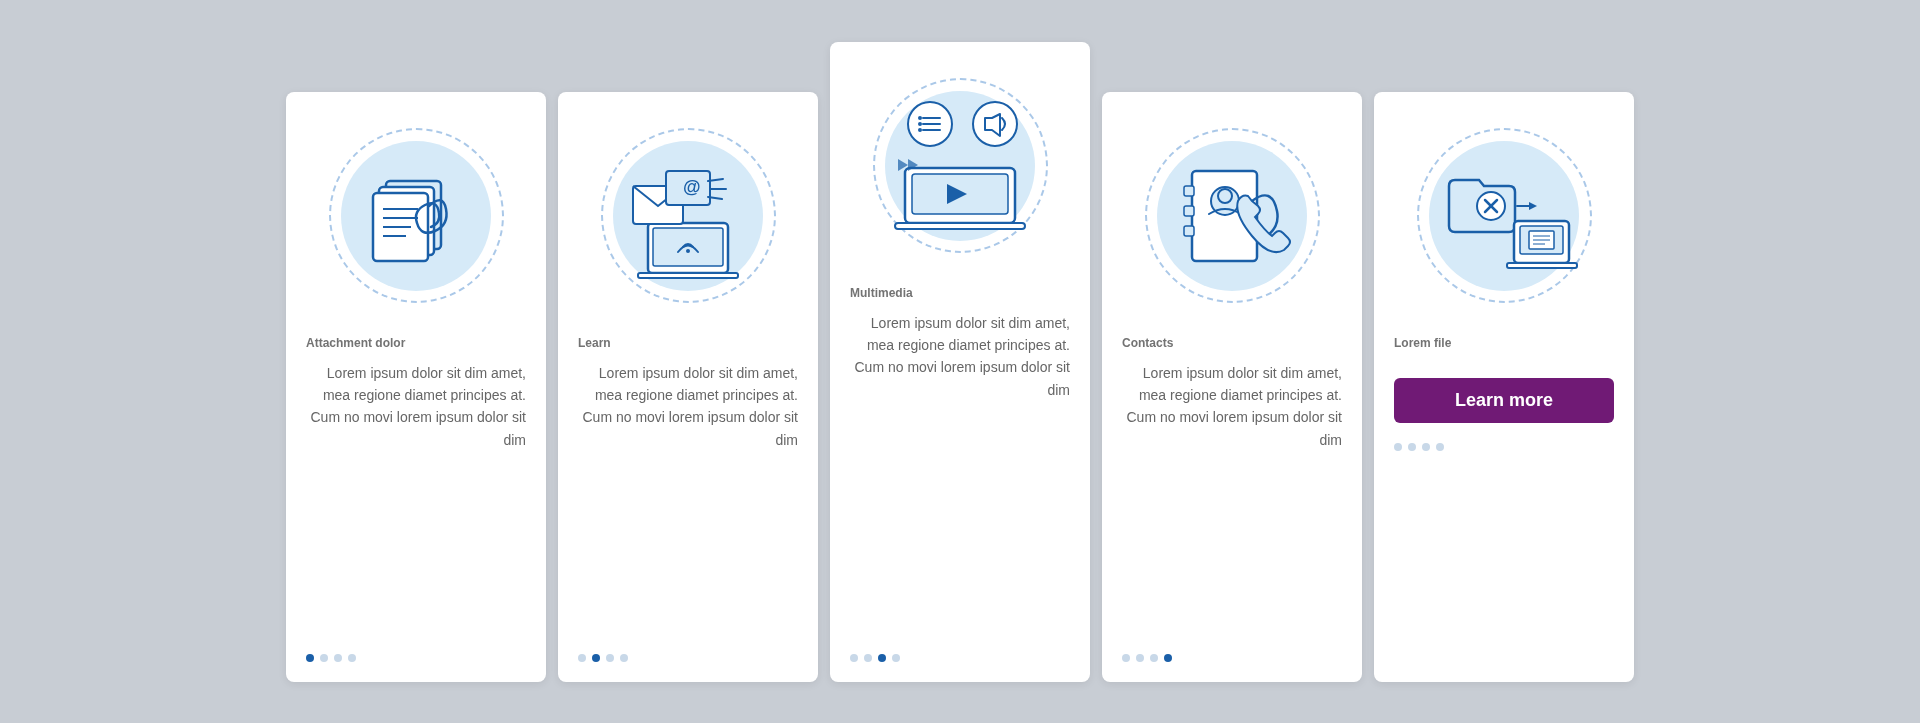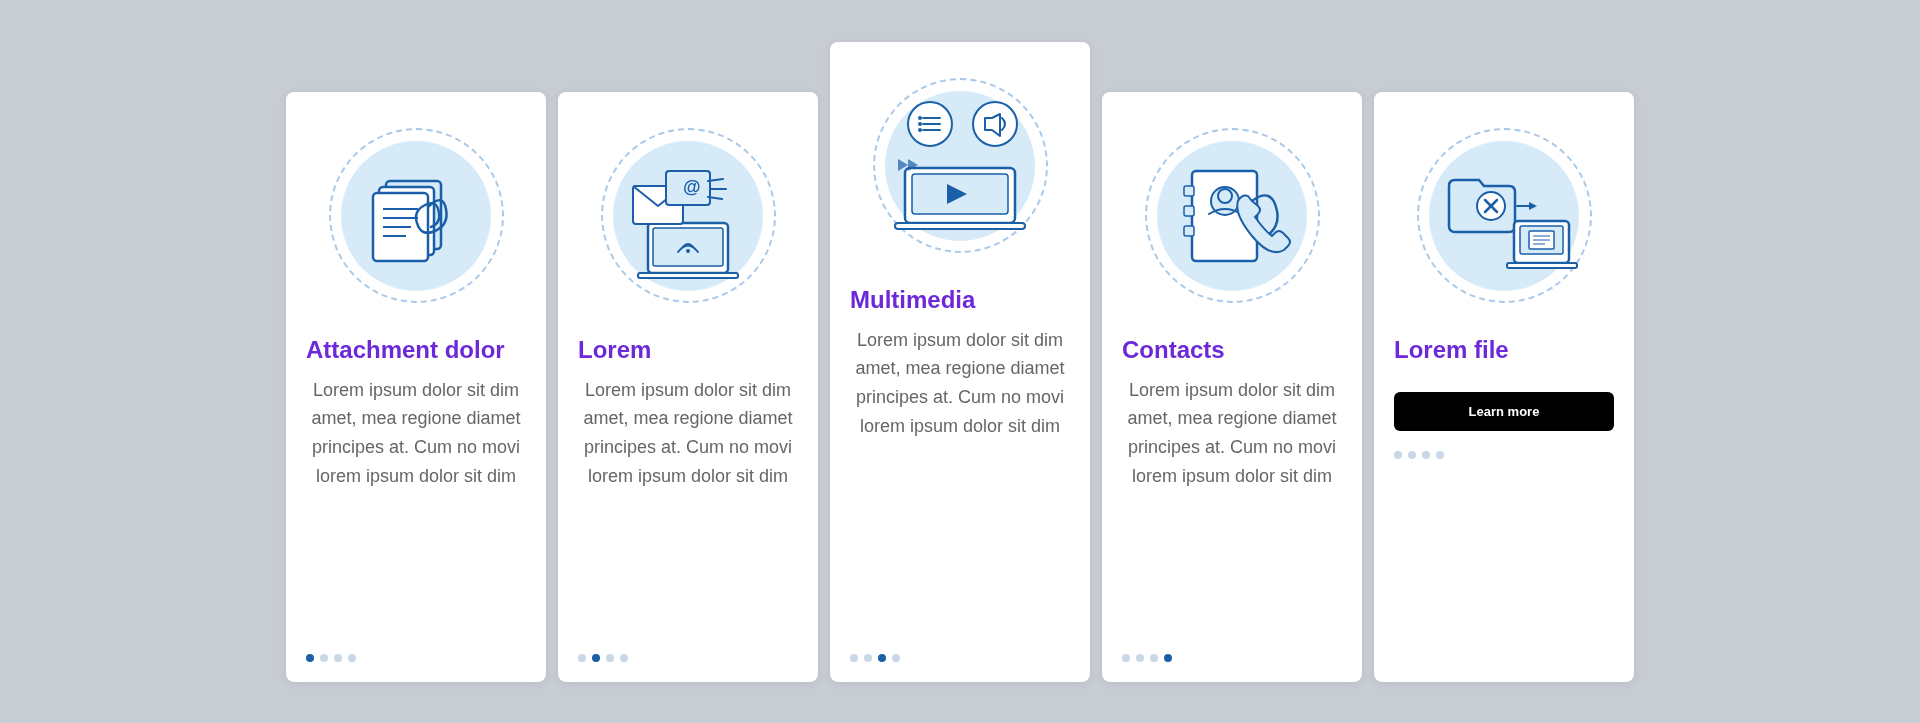--- a/index.html
+++ b/index.html
@@ -54,55 +54,55 @@
       height: 175px;
       border: 2px dashed #aac8e8;
       border-radius: 50%;
       position: absolute;
     }
     .icon-svg {
       position: relative;
       z-index: 2;
     }
     .card-title {
-      font-size: 24px;
+      font-size: 12px;
       font-weight: 700;
-      color: #6d28d9;
+      color: #737373;
       margin-bottom: 12px;
       text-align: left;
     }
     .card-text {
-      font-size: 18px;
+      font-size: 14px;
       color: #666;
       line-height: 1.6;
-      text-align: center;
+      text-align: right;
       flex: 1;
     }
     .dots {
       display: flex;
       gap: 6px;
       margin-top: 20px;
       align-items: center;
     }
     .dot {
       width: 8px;
       height: 8px;
       border-radius: 50%;
       background: #c8d8e8;
     }
     .dot.active {
       background: #1a5fa8;
     }
     .learn-more-btn {
-      background: #000000;
+      background: #701a75;
       color: #fff;
       border: none;
       border-radius: 6px;
       padding: 12px 44px;
-      font-size: 13px;
+      font-size: 18px;
       font-weight: 600;
       cursor: pointer;
       margin-top: 16px;
       width: 100%;
       text-align: center;
     }
   </style>
 </head>
 <body>
 
@@ -154,21 +154,21 @@
         <polyline points="15,35 40,55 65,35" fill="none" stroke="#1a5fa8" stroke-width="2"></polyline>
 
         <rect x="48" y="20" width="44" height="34" rx="3" fill="#d6eaf8" stroke="#1a5fa8" stroke-width="2"></rect>
         <text x="65" y="42" font-size="18" fill="#1a5fa8" font-family="Arial" font-weight="bold">@</text>
 
         <line x1="90" y1="30" x2="105" y2="28" stroke="#1a5fa8" stroke-width="2" stroke-linecap="round"></line>
         <line x1="92" y1="38" x2="108" y2="38" stroke="#1a5fa8" stroke-width="2" stroke-linecap="round"></line>
         <line x1="90" y1="46" x2="104" y2="48" stroke="#1a5fa8" stroke-width="2" stroke-linecap="round"></line>
       </svg>
     </div>
-    <div class="card-title">Lorem</div>
+    <div class="card-title">Learn</div>
     <div class="card-text">Lorem ipsum dolor sit dim amet, mea regione diamet principes at. Cum no movi lorem ipsum dolor sit dim</div>
     <div class="dots">
       <div class="dot"></div>
       <div class="dot active"></div>
       <div class="dot"></div>
       <div class="dot"></div>
     </div>
   </div>
 
   <div class="card active">

